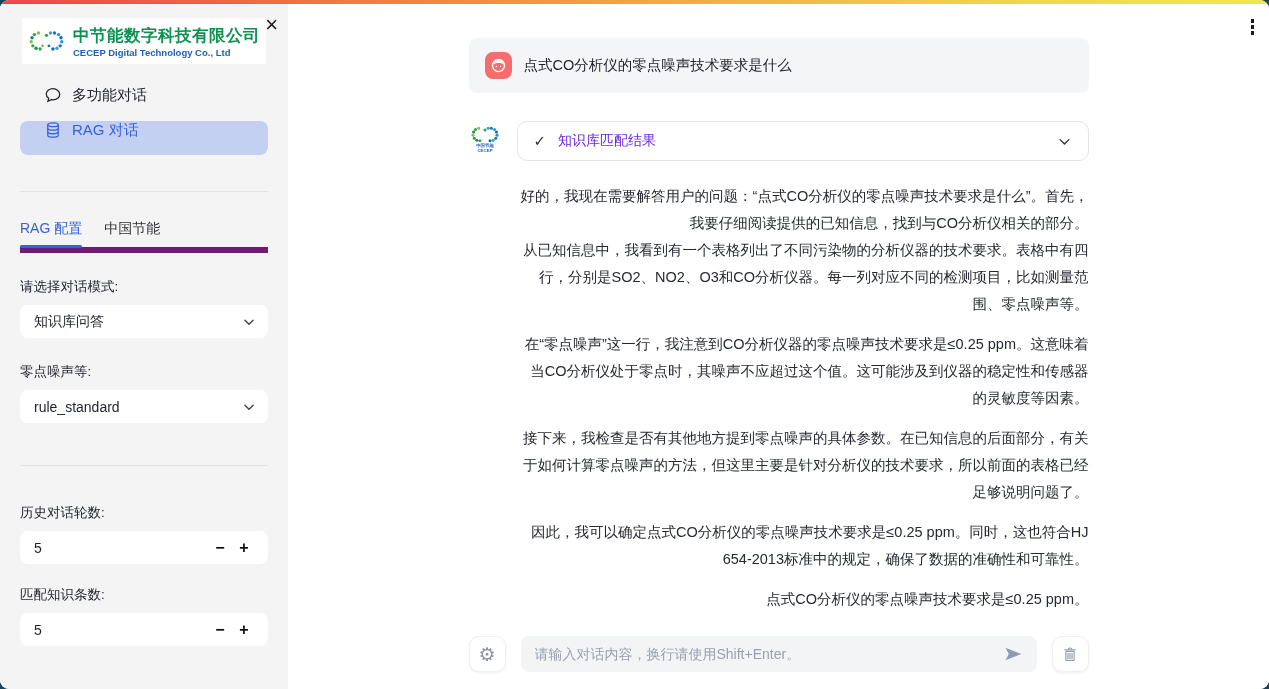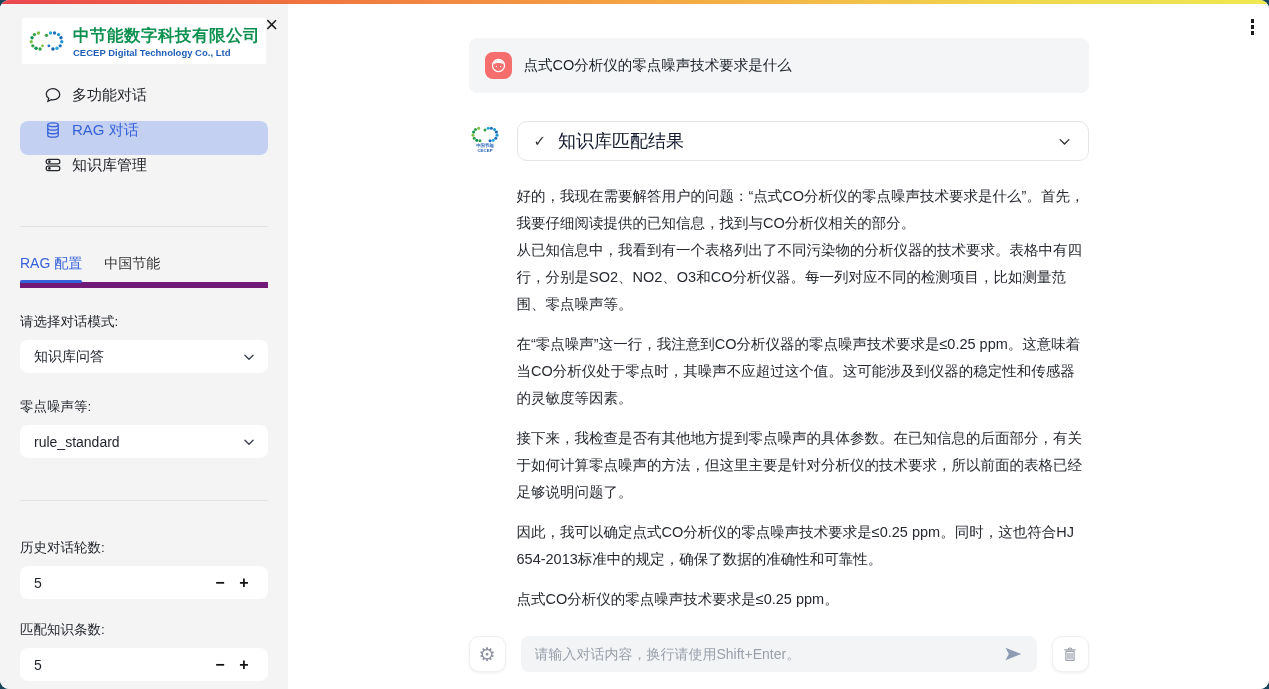--- a/index.html
+++ b/index.html
@@ -99,23 +99,23 @@
   .bot-avatar-caption{
     font-size:8px;line-height:1.1;color:#1f5fb8;transform:scale(.55);transform-origin:top center;
     text-align:center;white-space:pre-line;font-weight:700;
   }
   .assistant-body{flex:1;min-width:0;}
   .kb-panel{
     border:1px solid #e3e5e8;border-radius:10px;height:40px;background:#fff;
     display:flex;align-items:center;gap:12px;padding:0 16px;cursor:pointer;
   }
   .kb-check{color:#303133;font-size:15px;font-weight:700;}
-  .kb-label{font-size:18px;color:#0f172a;flex:1;}
+  .kb-label{font-size:14px;color:#6d28d9;flex:1;}
   .kb-panel svg{width:15px;height:15px;color:#303133;}
-  .answer{margin-top:22px;font-size:14.5px;line-height:1.86;color:#262a30;}
+  .answer{margin-top:22px;font-size:14.5px;line-height:1.86;color:#262a30;text-align:right;}
   .answer p{white-space:pre-line;margin-bottom:13px;}
   .answer p:last-child{margin-bottom:0;}
 
   
   .composer{
     flex:0 0 auto;margin:12px 0 17px 0;display:flex;align-items:center;gap:15px;
   }
   .icon-btn{
     width:37px;height:36px;background:#ffffff;border:1px solid #eef0f3;border-radius:10px;
     box-shadow:0 1px 3px rgba(0,0,0,.07);display:flex;align-items:center;justify-content:center;
@@ -187,29 +187,20 @@
         </div>
         <div class="nav-item active">
           <svg viewBox="0 0 24 24" fill="none" stroke="currentColor" stroke-width="1.7">
             <ellipse cx="12" cy="5" rx="7" ry="2.6"></ellipse>
             <path d="M5 5v4.7c0 1.4 3.1 2.6 7 2.6s7-1.2 7-2.6V5"></path>
             <path d="M5 9.7v4.7c0 1.4 3.1 2.6 7 2.6s7-1.2 7-2.6V9.7"></path>
             <path d="M5 14.4V19c0 1.4 3.1 2.6 7 2.6s7-1.2 7-2.6v-4.6"></path>
           </svg>
           <span>RAG 对话</span>
         </div>
-        <div class="nav-item">
-          <svg viewBox="0 0 24 24" fill="none" stroke="currentColor" stroke-width="1.7">
-            <rect x="3" y="4.5" width="18" height="6" rx="2.5"></rect>
-            <rect x="3" y="13.5" width="18" height="6" rx="2.5"></rect>
-            <circle cx="7.2" cy="7.5" r="0.9" fill="currentColor"></circle>
-            <circle cx="7.2" cy="16.5" r="0.9" fill="currentColor"></circle>
-          </svg>
-          <span>知识库管理</span>
-        </div>
       </nav>
 
       <div class="divider"></div>
 
       <div class="tabs">
         <div class="tab active">RAG 配置</div>
         <div class="tab">中国节能</div>
       </div>
 
       <div class="field-label">请选择对话模式:</div>

